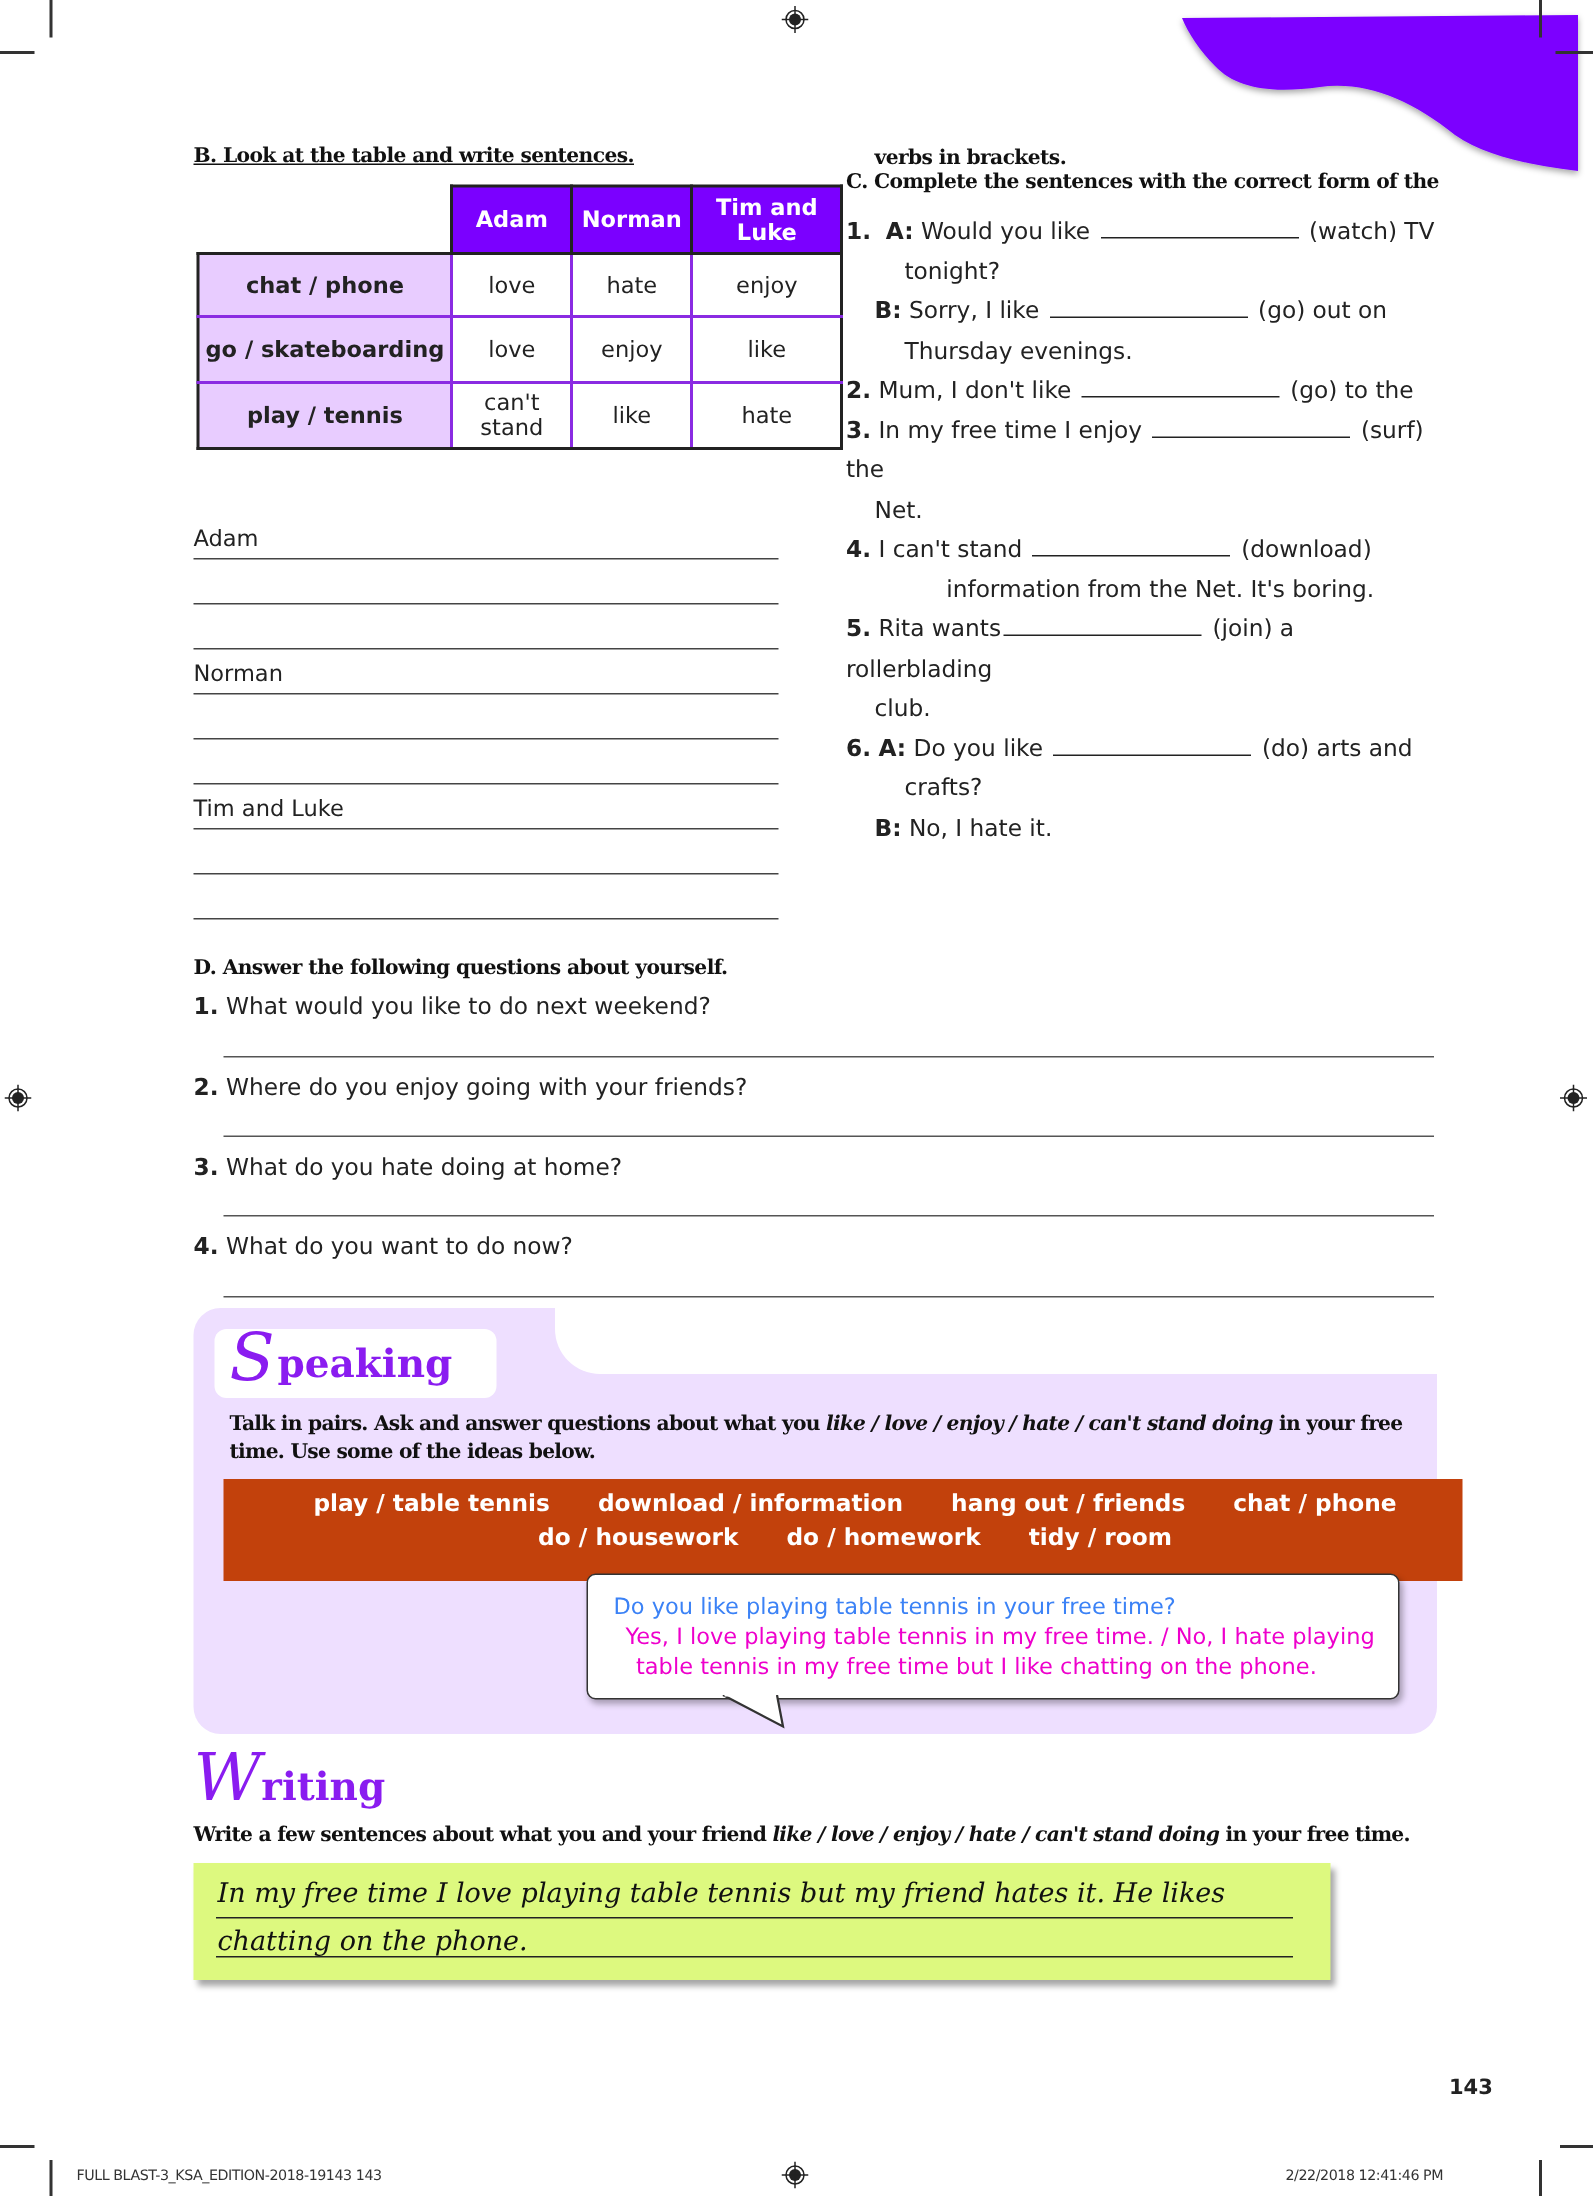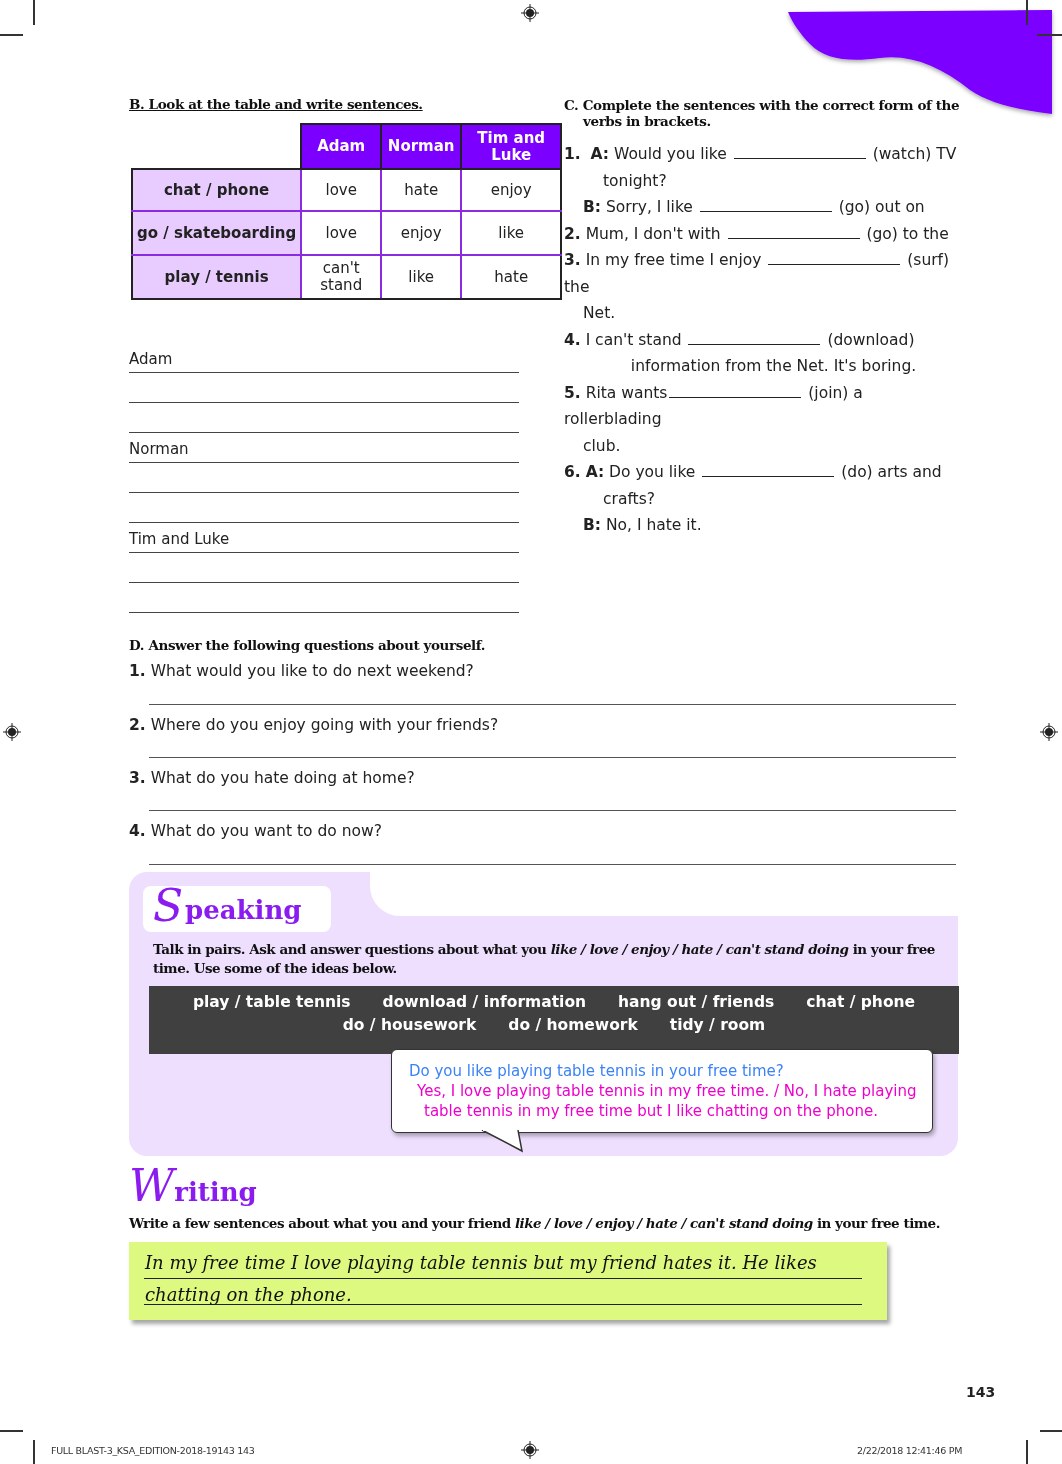--- a/index.html
+++ b/index.html
@@ -19,21 +19,21 @@
   table.grid tr.first td { border-top:2px solid #222; }
   .wline { position:absolute; left:129px; width:390px; border-bottom:1.5px solid #444; height:22px; font-size:15px; }
   .cq { position:absolute; left:564px; font-size:15.5px; line-height:26.5px; width:400px; color:#222; }
   .cq b { font-weight:bold; }
   .blank { display:inline-block; width:132px; border-bottom:1px solid #222; height:14px; margin:0 2px; vertical-align:baseline; }
   .dq { position:absolute; left:129px; font-size:15.5px; }
   .dline { position:absolute; left:149px; width:807px; border-bottom:1.5px solid #555; }
   .speak-bg { position:absolute; left:129px; top:872px; width:829px; height:284px; background:#eedfff; border-radius:18px; }
   .speak-notch { position:absolute; left:370px; top:872px; width:600px; height:44px; background:#fff; border-bottom-left-radius:30px; }
   .speak-label { position:absolute; left:143px; top:886px; width:188px; height:46px; background:#fff; border-radius:8px; }
-  .ideas { position:absolute; left:149px; top:986px; width:810px; height:68px; background:#404040; color:#fff; font-weight:bold; font-size:15.5px; text-align:center; line-height:23px; }
+  .ideas { position:absolute; left:149px; top:986px; width:810px; height:68px; background:#c2410c; color:#fff; font-weight:bold; font-size:15.5px; text-align:center; line-height:23px;padding-left:16px; }
   .ideas span { margin:0 16px; }
   .bubble { position:absolute; left:391px; top:1049px; width:540px; height:82px; background:#fff; border:1.5px solid #333; border-radius:6px; box-shadow:2px 3px 4px rgba(0,0,0,0.3); font-size:15px; line-height:20px; }
   .note { position:absolute; left:129px; top:1242px; width:758px; height:78px; background:#ddf97f; box-shadow:3px 4px 4px rgba(0,0,0,0.35); }
   .hand { position:absolute; font-family:"DejaVu Serif", serif; font-style:italic; font-size:18px; color:#111; }
 </style>
 </head>
 <body>
 
 <div class="crop" style="left:33px;top:0;width:1.5px;height:25px;"></div>
 <div class="crop" style="left:0;top:34px;width:23px;height:1.5px;"></div>
@@ -113,29 +113,30 @@
 <div class="wline" style="top:380px;"></div>
 <div class="wline" style="top:410px;"></div>
 <div class="wline" style="top:440px;"><span>Norman</span></div>
 <div class="wline" style="top:470px;"></div>
 <div class="wline" style="top:500px;"></div>
 <div class="wline" style="top:530px;"><span>Tim and Luke</span></div>
 <div class="wline" style="top:560px;"></div>
 <div class="wline" style="top:590px;"></div>
 
 <div class="abs sect-title" style="left:564px;top:97px;line-height:16px;">
+  <div style="padding-left:19px;">verbs  in brackets.</div>
   <div>C.  Complete the sentences with the correct form of the</div>
-  <div style="padding-left:19px;">verbs  in brackets.</div>
 </div>
 
 <div class="cq" style="top:141px;">
   <div><b>1.</b>&nbsp; <b>A:</b> <span>Would you like</span> <span class="blank"></span> <span>(watch) TV</span></div>
   <div style="padding-left:39px;">tonight?</div>
   <div style="padding-left:19px;"><b>B:</b> <span>Sorry, I like</span> <span class="blank"></span> <span>(go) out on</span></div>
-  <div><b>2.</b> <span>Mum, I don't with</span> <span class="blank"></span> <span>(go) to the</span></div>
+  <div style="padding-left:39px;">Thursday evenings.</div>
+  <div><b>2.</b> <span>Mum, I don't like</span> <span class="blank"></span> <span>(go) to the</span></div>
   <div><b>3.</b> <span>In my free time I enjoy</span> <span class="blank"></span> <span>(surf) the</span></div>
   <div style="padding-left:19px;">Net.</div>
   <div><b>4.</b> <span>I can't stand</span> <span class="blank"></span> <span>(download)</span></div>
   <div style="padding-left:19px;text-align:center;">information from the Net. It's boring.</div>
   <div><b>5.</b> <span>Rita wants</span><span class="blank"></span> <span>(join) a rollerblading</span></div>
   <div style="padding-left:19px;">club.</div>
   <div><b>6.</b> <b>A:</b> <span>Do you like</span> <span class="blank"></span> <span>(do) arts and</span></div>
   <div style="padding-left:39px;">crafts?</div>
   <div style="padding-left:19px;"><b>B:</b> <span>No, I hate it.</span></div>
 </div>

